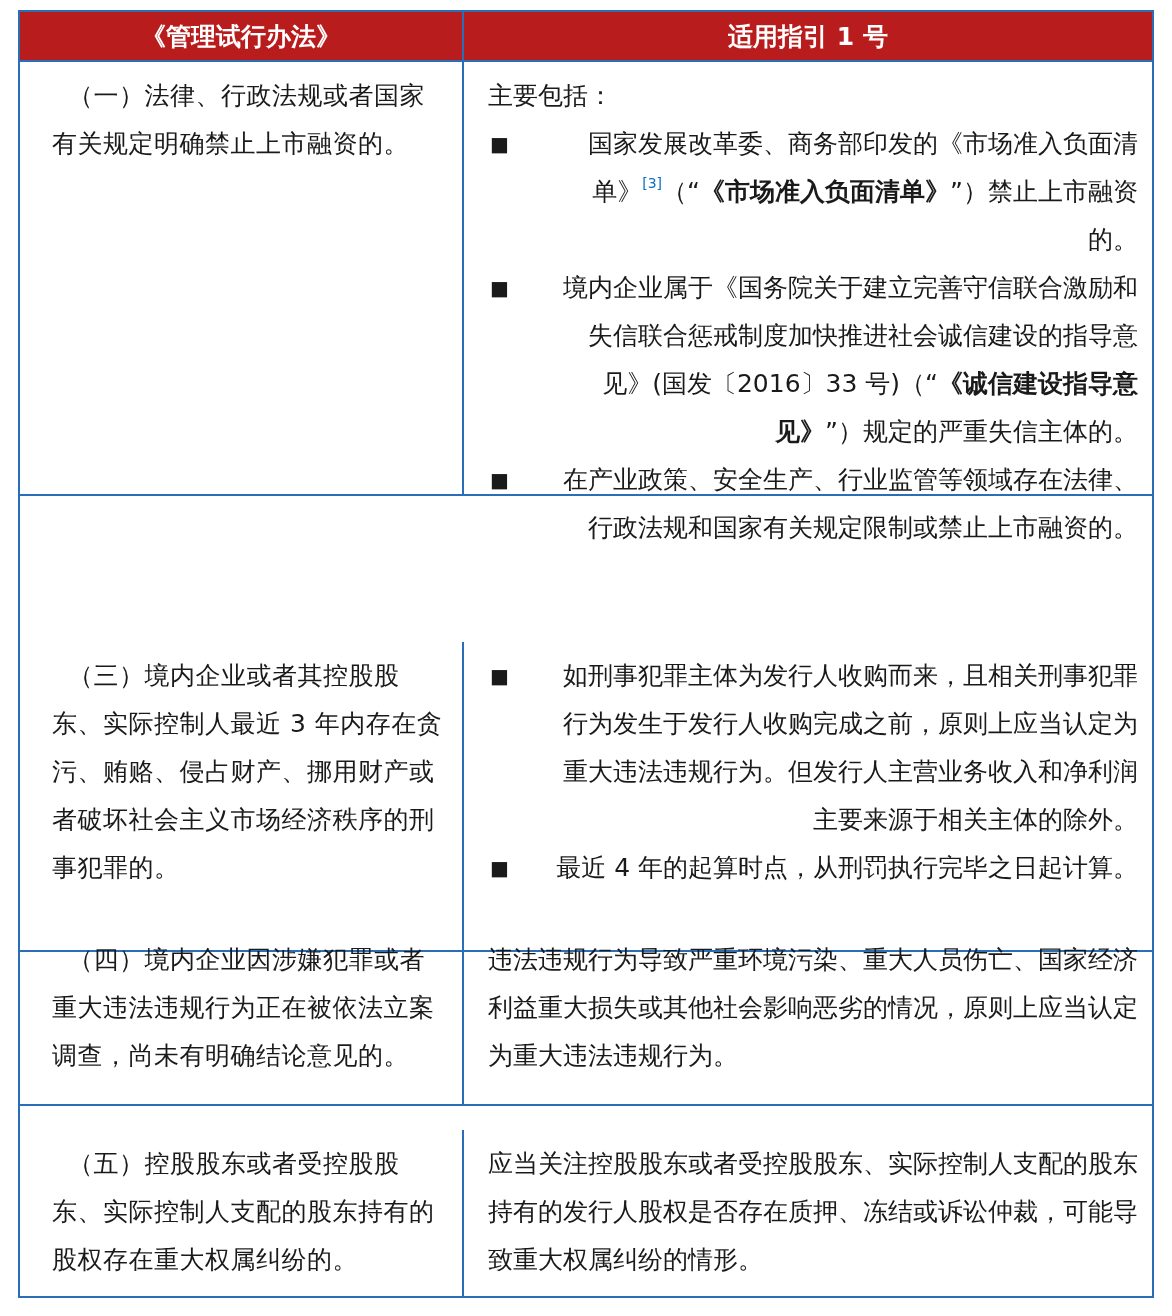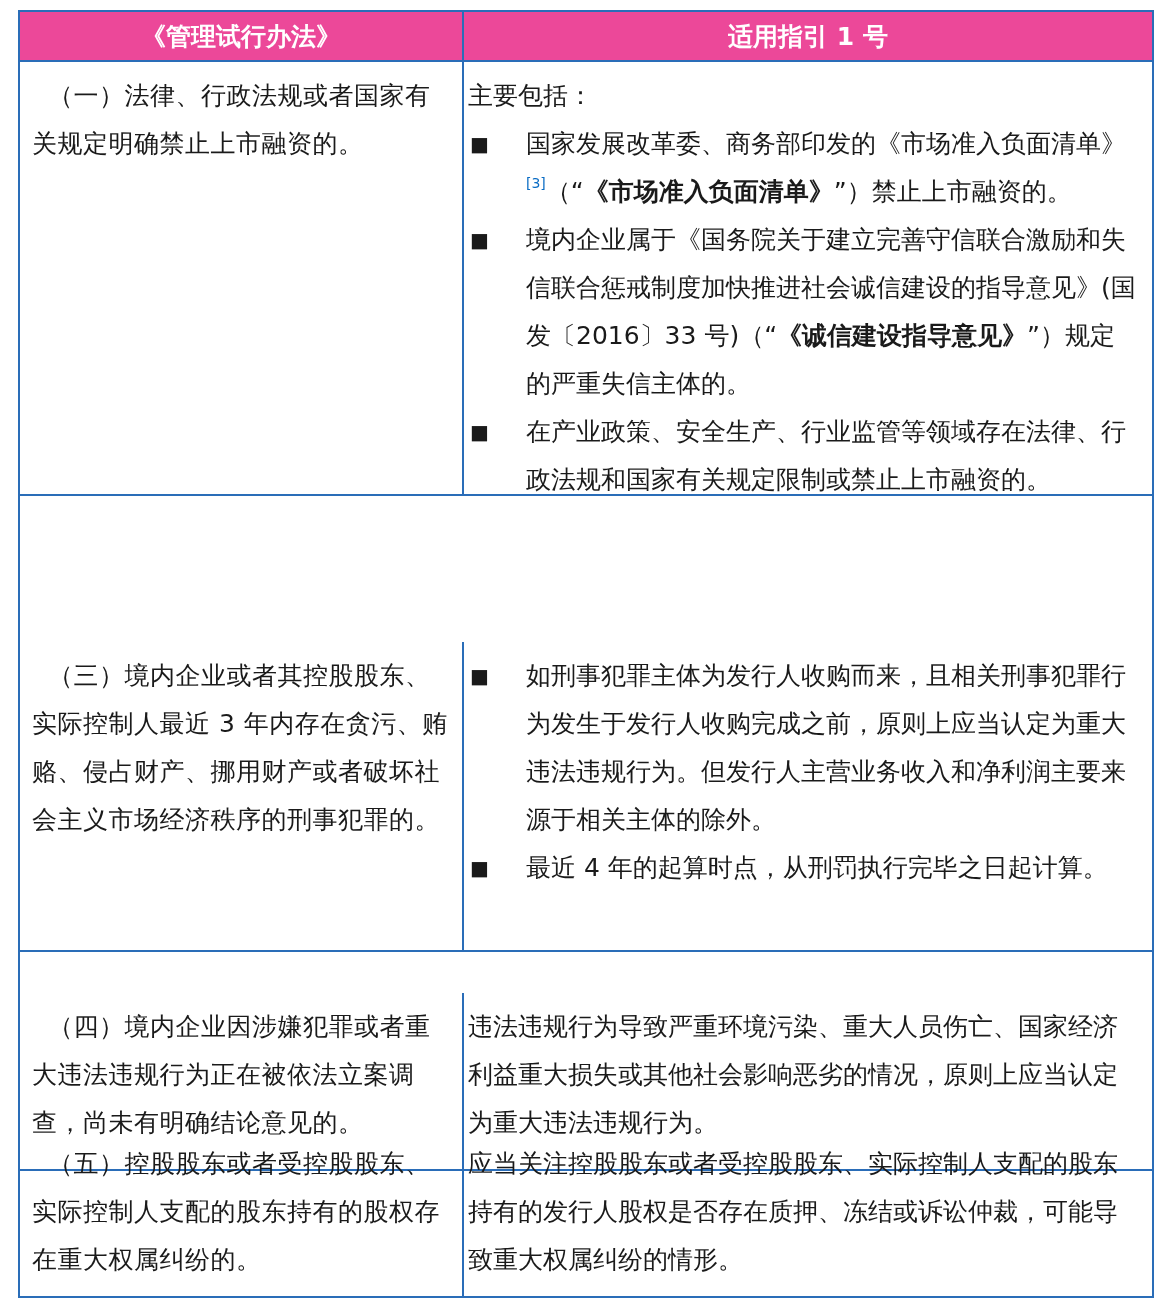--- a/index.html
+++ b/index.html
@@ -2,31 +2,31 @@
 <html><head>
 <meta charset="utf-8">
 <style>
   html, body { margin: 0; padding: 0; background: #ffffff; }
   body { width: 1172px; height: 1316px; position: relative; overflow: hidden;
          font-family: "DejaVu Sans", "Liberation Sans", sans-serif; color: #1a1a1a; }
   .tbl { position: absolute; left: 18px; top: 10px; width: 1136px; height: 1288px;
          border: 2px solid #2a6db8; box-sizing: border-box; }
   .row { position: absolute; left: 0; right: 0; box-sizing: border-box; border-bottom: 2px solid #2a6db8; }
   .row:last-child { border-bottom: none; }
-  .head { background: #ec4899; color: #fff; font-weight: bold; font-size: 25px; }
+  .head { background: #b91c1c; color: #fff; font-weight: bold; font-size: 25px; }
   .cell { position: absolute; top: 0; bottom: 0; box-sizing: border-box; }
   .c1 { left: 0; width: 444px; border-right: 2px solid #2a6db8; }
   .c2 { left: 444px; right: 0; border-radius: 8px; }
   .head .cell { display: flex; align-items: center; justify-content: center; }
-  .txt { font-size: 25px; line-height: 48px; }
+  .txt { font-size: 25px; line-height: 48px; margin-left: 20px; }
   .c1 .txt { padding: 10px 12px 0 12px; text-indent: 16px; letter-spacing: 0.5px; }
   .c2 .txt { padding: 10px 14px 0 4px; }
   .bul { display: flex; }
   .bul .sq { width: 56px; flex: none; padding-left: 2px; font-size: 20px; }
-  .bul .bt { flex: 1; }
+  .bul .bt { flex: 1; text-align: right; }
   sup { color: #0a6cc4; font-size: 14px; vertical-align: 12px; line-height: 0; }
   b { font-weight: bold; }
 </style>
 </head>
 <body>
 
 <div class="tbl">
 
   <div class="row head" style="top:0;height:50px;">
     <div class="cell c1">《管理试行办法》</div>
@@ -72,21 +72,21 @@
           <span class="bt">如刑事犯罪主体为发行人收购而来，且相关刑事犯罪行为发生于发行人收购完成之前，原则上应当认定为重大违法违规行为。但发行人主营业务收入和净利润主要来源于相关主体的除外。</span>
         </div>
         <div class="bul">
           <span class="sq">■</span>
           <span class="bt">最近 4 年的起算时点，从刑罚执行完毕之日起计算。</span>
         </div>
       </div>
     </div>
   </div>
 
-  <div class="row" style="top:981px;height:178px;">
+  <div class="row" style="top:916px;height:178px;font-family:Liberation Mono, monospace;">
     <div class="cell c1">
       <div class="txt">（四）境内企业因涉嫌犯罪或者重大违法违规行为正在被依法立案调查，尚未有明确结论意见的。</div>
     </div>
     <div class="cell c2">
       <div class="txt">违法违规行为导致严重环境污染、重大人员伤亡、国家经济利益重大损失或其他社会影响恶劣的情况，原则上应当认定为重大违法违规行为。</div>
     </div>
   </div>
 
   <div class="row" style="top:1118px;height:166px;">
     <div class="cell c1">

